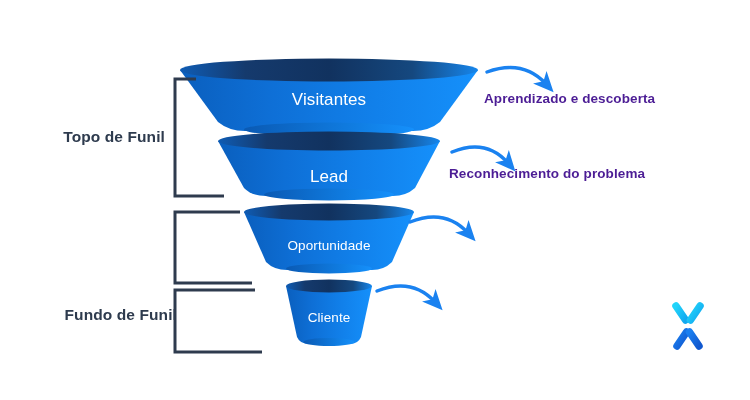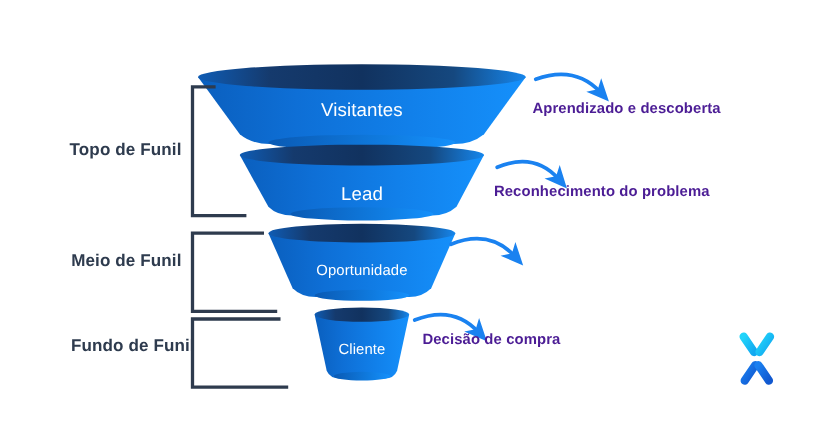--- a/index.html
+++ b/index.html
@@ -130,25 +130,23 @@
       <line x1="676" y1="306" x2="685.5" y2="320" stroke="url(#logoGradA)" stroke-width="7.5"></line>
       <line x1="700" y1="306" x2="690.5" y2="320" stroke="url(#logoGradA)" stroke-width="7.5"></line>
       <line x1="668" y1="327" x2="684" y2="327" stroke="url(#logoGradB)" stroke-width="7.5"></line>
       <line x1="692" y1="327" x2="706" y2="327" stroke="url(#logoGradA)" stroke-width="7.5"></line>
       <line x1="677" y1="346" x2="686.5" y2="332" stroke="url(#logoGradB)" stroke-width="7.5"></line>
       <line x1="699" y1="346" x2="689.5" y2="332" stroke="url(#logoGradB)" stroke-width="7.5"></line>
     </g>
   </svg>
 
   <div class="tier-label" style="left:0; top:128px; width:165px;">Topo de Funil</div>
-  <div class="tier-label" style="left:0; top:229px; width:165px;">Meio de Funil</div>
   <div class="tier-label" style="left:0; top:306px; width:165px;padding-left:12px;">Fundo de Funil</div>
 
   <div class="stage-label" style="left:229px; top:90px; width:200px; font-size:17px;">Visitantes</div>
   <div class="stage-label" style="left:259px; top:167px; width:140px; font-size:17px;text-align:center;">Lead</div>
   <div class="stage-label" style="left:279px; top:310px; width:100px; font-size:13.5px;">Cliente</div>
   <div class="stage-label" style="left:259px; top:238px; width:140px; font-size:13.5px;">Oportunidade</div>
 
   <div class="stage-caption" style="left:484px; top:91px;">Aprendizado e descoberta</div>
   <div class="stage-caption" style="left:449px; top:166px;">Reconhecimento do problema</div>
-  <div class="stage-caption" style="left:384px; top:301px;">Decisão de compra</div>
 
 </div>
 
 </body></html>

